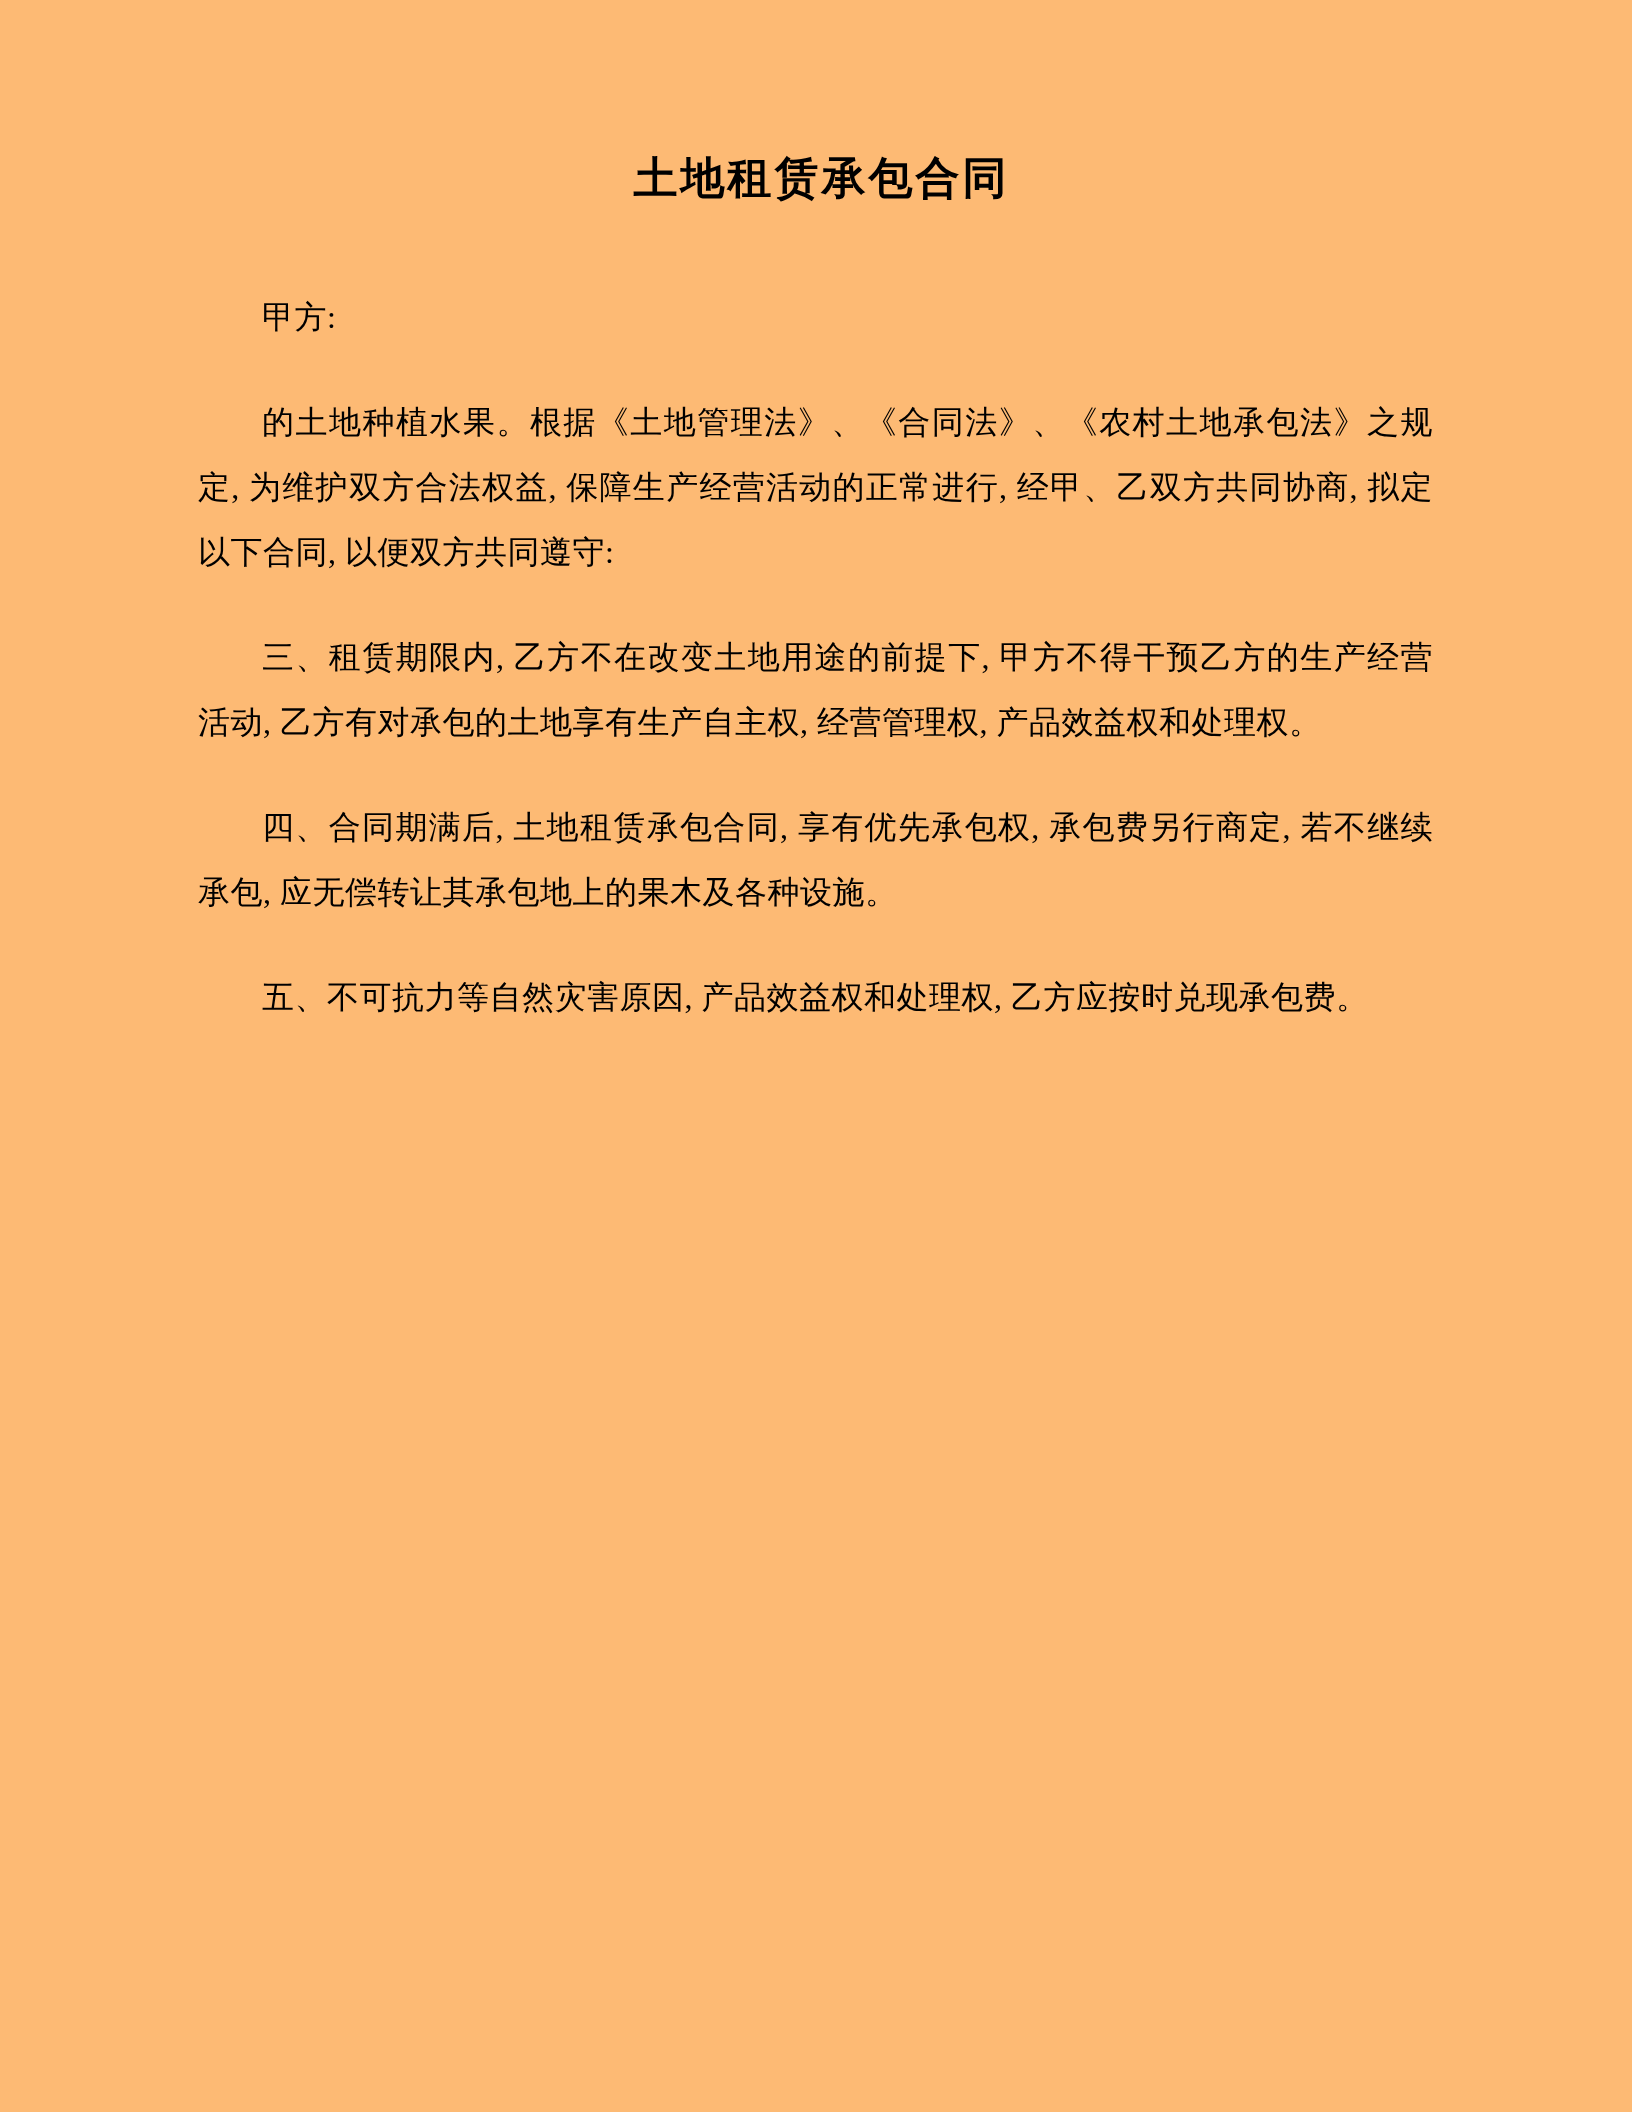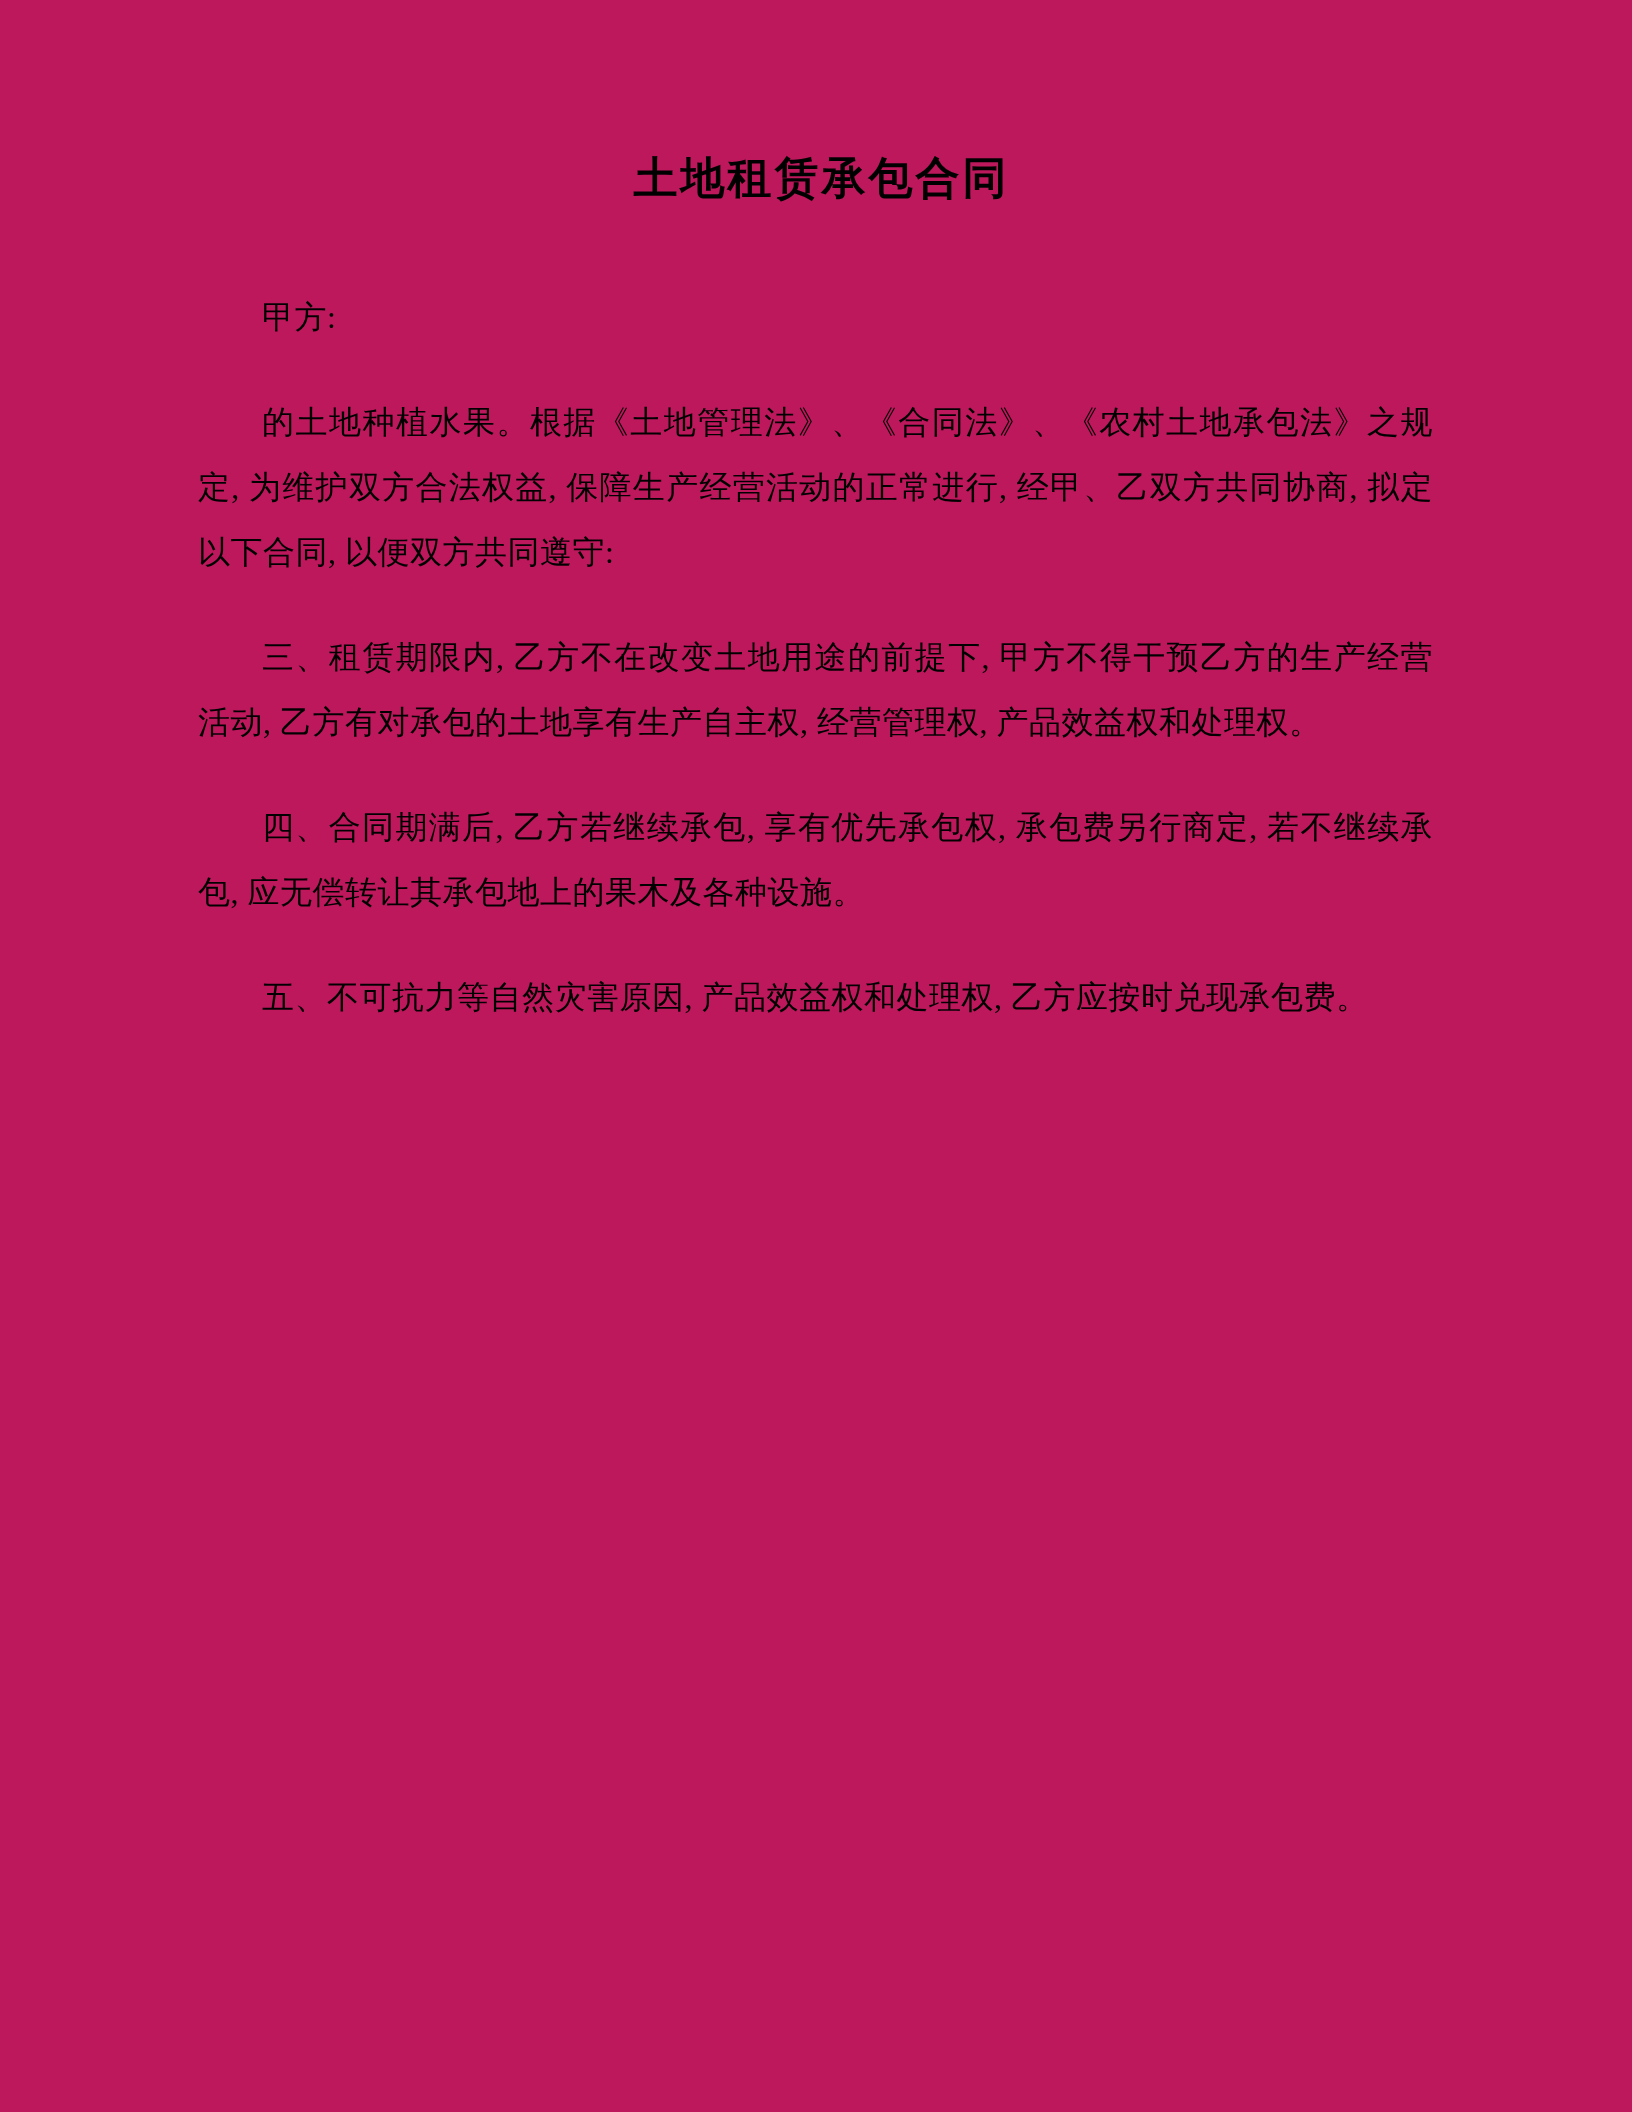--- a/index.html
+++ b/index.html
@@ -4,21 +4,21 @@
 <style>
   html, body {
     margin: 0;
     padding: 0;
     background: #ffffff;
   }
   .page {
     position: relative;
     width: 1632px;
     min-height: 2112px;
-    background: #be185d;
+    background: #fdba74;
     box-sizing: border-box;
     padding: 150px 187px 120px 198px;
     font-family: "Liberation Serif", "DejaVu Serif", serif;
     color: #000000;
   }
   .doc-title {
     margin: 0 0 78px 0;
     text-align: center;
     font-size: 44px;
     font-weight: bold;
@@ -48,16 +48,16 @@
   <p class="para">甲方:</p>
 
 
 
   <p class="para">的土地种植水果。根据《土地管理法》、《合同法》、《农村土地承包法》之规定, 为维护双方合法权益, 保障生产经营活动的正常进行, 经甲、乙双方共同协商, 拟定以下合同, 以便双方共同遵守:</p>
 
 
 
   <p class="para">三、租赁期限内, 乙方不在改变土地用途的前提下, 甲方不得干预乙方的生产经营活动, 乙方有对承包的土地享有生产自主权, 经营管理权, 产品效益权和处理权。</p>
 
-  <p class="para">四、合同期满后, 乙方若继续承包, 享有优先承包权, 承包费另行商定, 若不继续承包, 应无偿转让其承包地上的果木及各种设施。</p>
+  <p class="para">四、合同期满后, 土地租赁承包合同, 享有优先承包权, 承包费另行商定, 若不继续承包, 应无偿转让其承包地上的果木及各种设施。</p>
 
   <p class="para">五、不可抗力等自然灾害原因, 产品效益权和处理权, 乙方应按时兑现承包费。</p>
 </div>
 
 </body></html>

